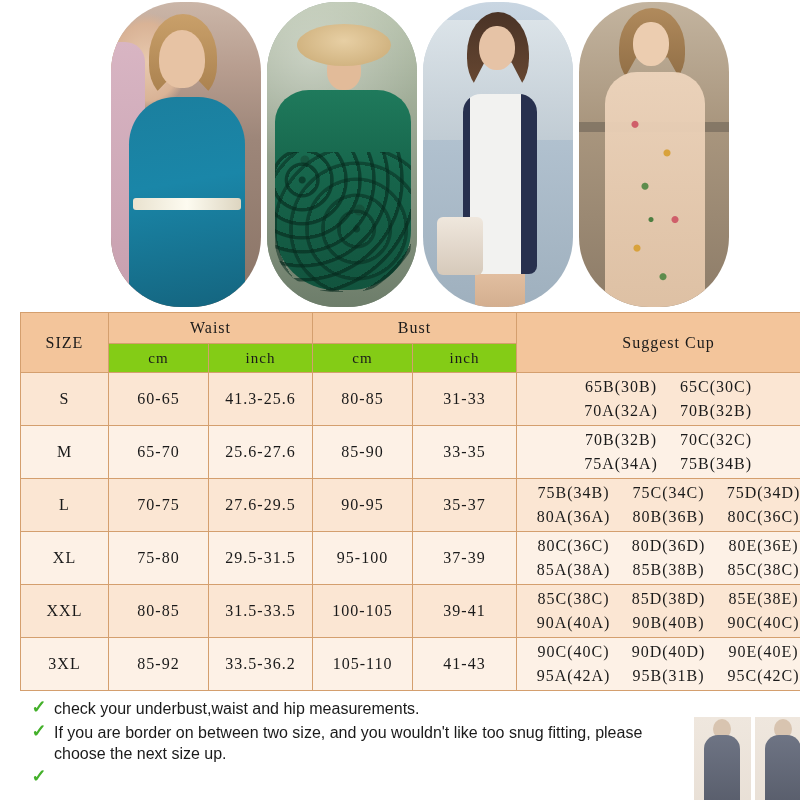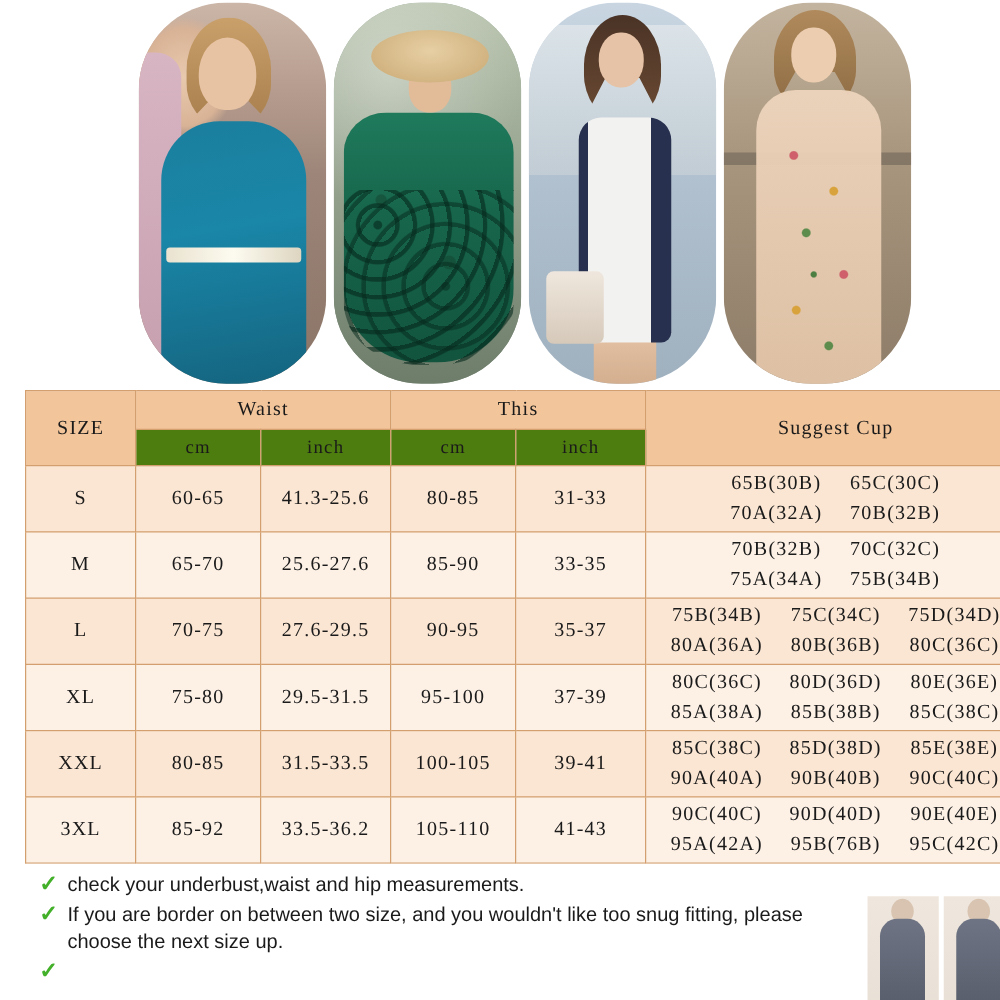--- a/index.html
+++ b/index.html
@@ -197,21 +197,21 @@
     font-weight: normal;
     color: #1a1a1a;
     letter-spacing: 1px;
   }
   .hdr-row td {
     background: #f3c59b;
     height: 28px;
     font-size: 16px;
   }
   .sub-row td {
-    background: #4d7c0f;
+    background: #84cc16;
     height: 26px;
     font-size: 15px;
   }
   .data-row td {
     height: 50px;
     font-size: 16px;
   }
   .data-row.odd td { background: #fbe6d3; }
   .data-row.even td { background: #fdf1e6; }
   .col-size { width: 88px; }
@@ -343,21 +343,21 @@
         <col class="col-wcm">
         <col class="col-win">
       <col class="col-bcm">
         <col class="col-bin">
         <col class="col-cup">
     </colgroup>
     <tbody>
       <tr class="hdr-row">
         <td rowspan="2">SIZE</td>
         <td colspan="2">Waist</td>
-        <td colspan="2">This</td>
+        <td colspan="2">Bust</td>
         <td rowspan="2">Suggest Cup</td>
       </tr>
       <tr class="sub-row">
         <td>cm</td>
         <td>inch</td>
         <td>cm</td>
         <td>inch</td>
       </tr>
 
       <tr class="data-row odd">
@@ -444,21 +444,21 @@
         <td>3XL</td>
         <td>85-92</td>
         <td>33.5-36.2</td>
         <td>105-110</td>
         <td>41-43</td>
         <td class="cup-cell">
           <span class="cup-line">
             <span>90C(40C)</span><span>90D(40D)</span><span>90E(40E)</span>
           </span>
           <span class="cup-line">
-            <span>95A(42A)</span><span>95B(76B)</span><span>95C(42C)</span>
+            <span>95A(42A)</span><span>95B(31B)</span><span>95C(42C)</span>
           </span>
         </td>
       </tr>
     </tbody>
   </table>
 
   <div class="notes">
 
     <div class="note">
       <span class="check">✓</span>

